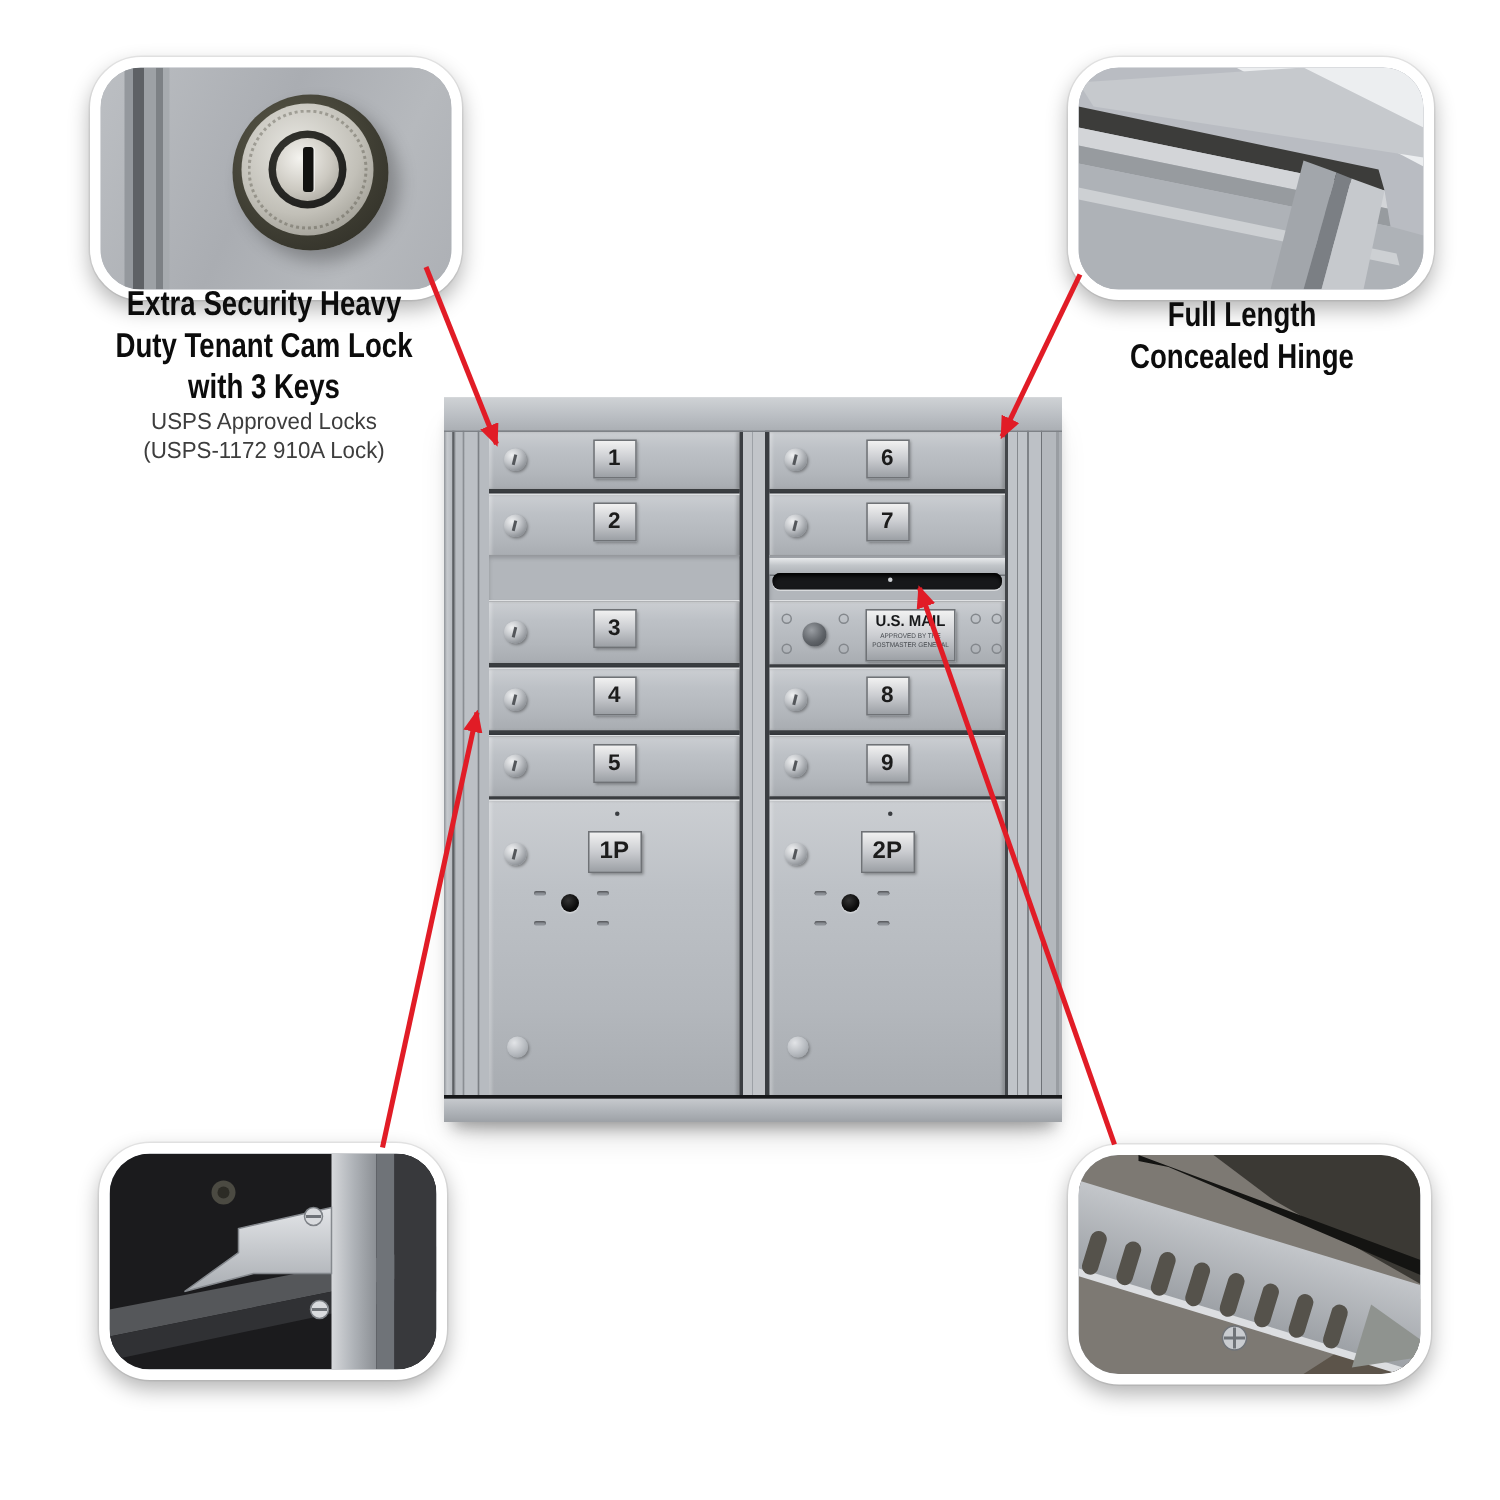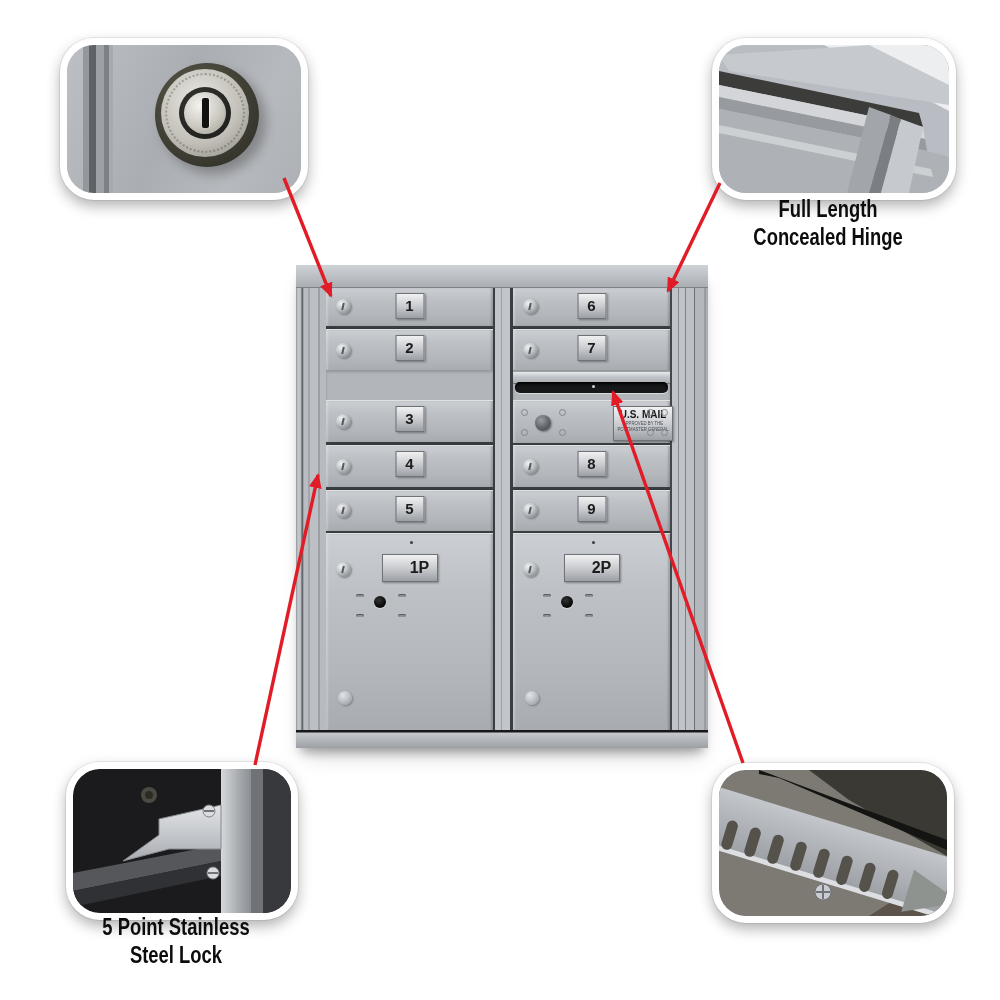--- a/index.html
+++ b/index.html
@@ -61,41 +61,41 @@
   .lock{position:absolute;left:10px;top:50%;margin-top:-8px;width:15px;height:15px;border-radius:50%;
       background:radial-gradient(circle at 35% 30%,#f0f1f2,#c3c6ca 40%,#8f9398 75%,#70747a);
       box-shadow:1px 1px 2px rgba(0,0,0,.35);}
   .lock::after{content:"";position:absolute;left:6px;top:4px;width:2px;height:7px;background:#54575b;transform:rotate(14deg);}
   .parcel .lock{top:28px;margin-top:0;}
 
   .plate{position:absolute;left:50%;transform:translateX(-50%);top:5px;width:27px;height:24px;
       background:linear-gradient(180deg,#f1f1f1,#caccd0 50%,#9ca0a5);border:1px solid #6f7276;
       box-shadow:1px 1px 2px rgba(0,0,0,.35);text-align:center;
       font-weight:700;font-size:15px;line-height:24px;color:#1c1c1c;}
-  .parcel .plate{width:34px;height:26px;top:20px;font-size:16px;line-height:26px;padding-left:20px;}
+  .parcel .plate{width:34px;height:26px;top:20px;font-size:16px;line-height:26px;}
 
   .p-dot{position:absolute;left:50%;top:7px;width:3px;height:3px;border-radius:50%;background:#3a3d41;}
   .p-hole{position:absolute;left:48px;top:62px;width:12px;height:12px;border-radius:50%;
       background:radial-gradient(circle at 40% 35%,#333,#0b0b0b 60%);box-shadow:0 1px 1px rgba(255,255,255,.4);}
   .p-vent{position:absolute;width:8px;height:3px;border-radius:2px;background:#90949a;box-shadow:inset 0 1px 1px rgba(0,0,0,.4);}
   .p-plug{position:absolute;left:12px;bottom:26px;width:14px;height:14px;border-radius:50%;
       background:radial-gradient(circle at 35% 30%,#e2e4e7,#b7bbc0 55%,#8f9398);box-shadow:1px 1px 2px rgba(0,0,0,.3);}
 
   .slot-hood{position:absolute;left:0;width:100%;top:106px;height:11px;
       background:linear-gradient(180deg,#e8eaec,#c1c5c9 45%,#abafb4);border-top:1px solid #9ca0a5;border-bottom:1px solid #6f7378;}
   .slot-bar{position:absolute;left:2px;right:2px;top:117px;height:11px;background:#17181a;border-radius:5px;
       box-shadow:0 1px 0 rgba(255,255,255,.5),inset 0 2px 3px #000;}
   .slot-bar::after{content:"";position:absolute;left:50%;top:3px;width:3px;height:3px;border-radius:50%;background:#cfd2d5;}
 
   .knob{position:absolute;left:22px;top:14px;width:16px;height:16px;border-radius:50%;
       background:radial-gradient(circle at 38% 32%,#9a9ea3,#5f6368 55%,#42464b);box-shadow:1px 1px 2px rgba(0,0,0,.35);}
   .screw{position:absolute;width:5px;height:5px;border-radius:50%;border:1px solid #83878c;}
   .um-plate{position:absolute;left:64px;top:5px;width:58px;height:33px;
       background:linear-gradient(180deg,#f2f2f2,#ccced2 50%,#9da1a6);border:1px solid #6f7276;
-      box-shadow:1px 1px 2px rgba(0,0,0,.35);text-align:center;overflow:hidden;margin-left:36px;}
+      box-shadow:1px 1px 2px rgba(0,0,0,.35);text-align:center;overflow:hidden;}
   .um-title{font-weight:700;font-size:10.5px;line-height:14px;color:#17181a;transform:scaleX(.95);}
   .um-small{font-size:4.5px;line-height:5.5px;color:#474b50;transform:scaleX(.95);}
 
   
   .svgfill{position:absolute;inset:0;width:100%;height:100%;}
 
   
   .arrows{position:absolute;left:0;top:0;z-index:30;pointer-events:none;}
 </style>
 </head>
@@ -199,20 +199,27 @@
   <div class="photo" style="left:60px;top:38px;width:234px;height:148px;">
     <div class="art">
       <div class="camlock-bg"></div>
       <div class="camlock-strip"></div>
       <div class="cl-outer"></div>
       <div class="cl-ring"></div>
       <div class="cl-inner"></div>
       <div class="cl-core"></div>
       <div class="cl-keyway"></div>
     </div>
+  </div>
+  <div class="cap" style="left:32px;top:189px;width:288px;">
+    <div class="t">Extra Security Heavy</div>
+    <div class="t">Duty Tenant Cam Lock</div>
+    <div class="t">with 3 Keys</div>
+    <div class="s">USPS Approved Locks</div>
+    <div class="s">(USPS-1172 910A Lock)</div>
   </div>
 
   <div class="photo" style="left:712px;top:38px;width:230px;height:148px;">
     <div class="art">
       <svg class="svgfill" viewBox="0 0 230 148" preserveAspectRatio="none">
         <rect x="0" y="0" width="230" height="148" fill="#b9bcc2"></rect>
         <polygon points="105,0 230,0 230,66" fill="#eceef0"></polygon>
         <polygon points="0,10 150,0 230,40 230,60 10,26" fill="#c6c9cd"></polygon>
         <polygon points="0,26 200,68 204,82 0,40" fill="#3c3c3a"></polygon>
         <polygon points="0,40 204,82 206,94 0,52" fill="#d3d5d8"></polygon>
@@ -252,24 +259,20 @@
         <rect x="190" y="0" width="28" height="144" fill="#38393c"></rect>
         <circle cx="76" cy="26" r="8" fill="#4b4a42"></circle>
           <circle cx="76" cy="26" r="4" fill="#2c2b25"></circle>
         <path d="M148,36 L86,50 L86,66 L50,92 L96,80 L148,80 Z" fill="url(#latch)" stroke="#85898e" stroke-width="1"></path>
         <circle cx="136" cy="42" r="6" fill="#d9dbde" stroke="#7e8287"></circle>
           <rect x="131" y="41" width="10" height="2" fill="#6f7378"></rect>
         <circle cx="140" cy="104" r="6" fill="#d9dbde" stroke="#7e8287"></circle>
           <rect x="135" y="103" width="10" height="2" fill="#6f7378"></rect>
       </svg>
     </div>
-  </div>
-  <div class="cap" style="left:40px;top:914px;width:272px;">
-    <div class="t">5 Point Stainless</div>
-    <div class="t">Steel Lock</div>
   </div>
 
   <div class="photo" style="left:712px;top:763px;width:228px;height:146px;">
     <div class="art">
       <svg class="svgfill" viewBox="0 0 228 146" preserveAspectRatio="none">
         <defs>
           <linearGradient id="plate" x1="0" y1="0" x2="0" y2="1">
             <stop offset="0" stop-color="#c3c6ca"></stop>
               <stop offset="1" stop-color="#9b9fa4"></stop>
           </linearGradient>

